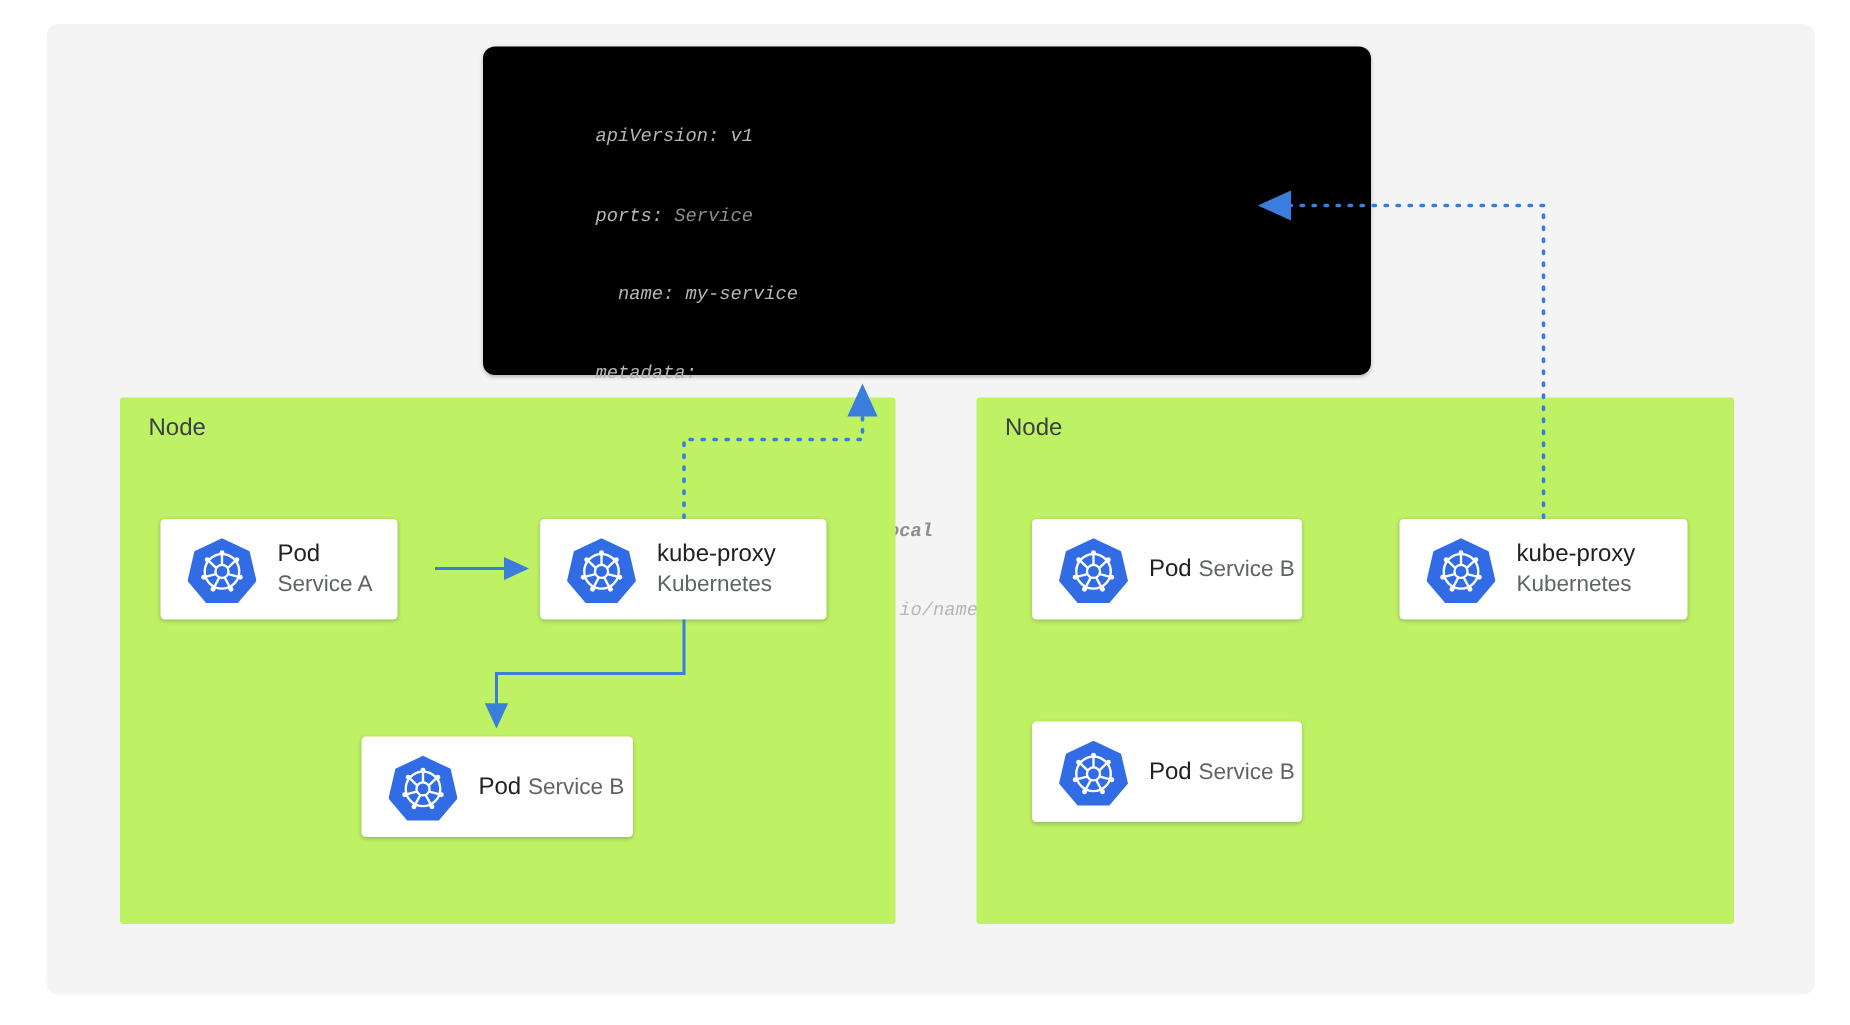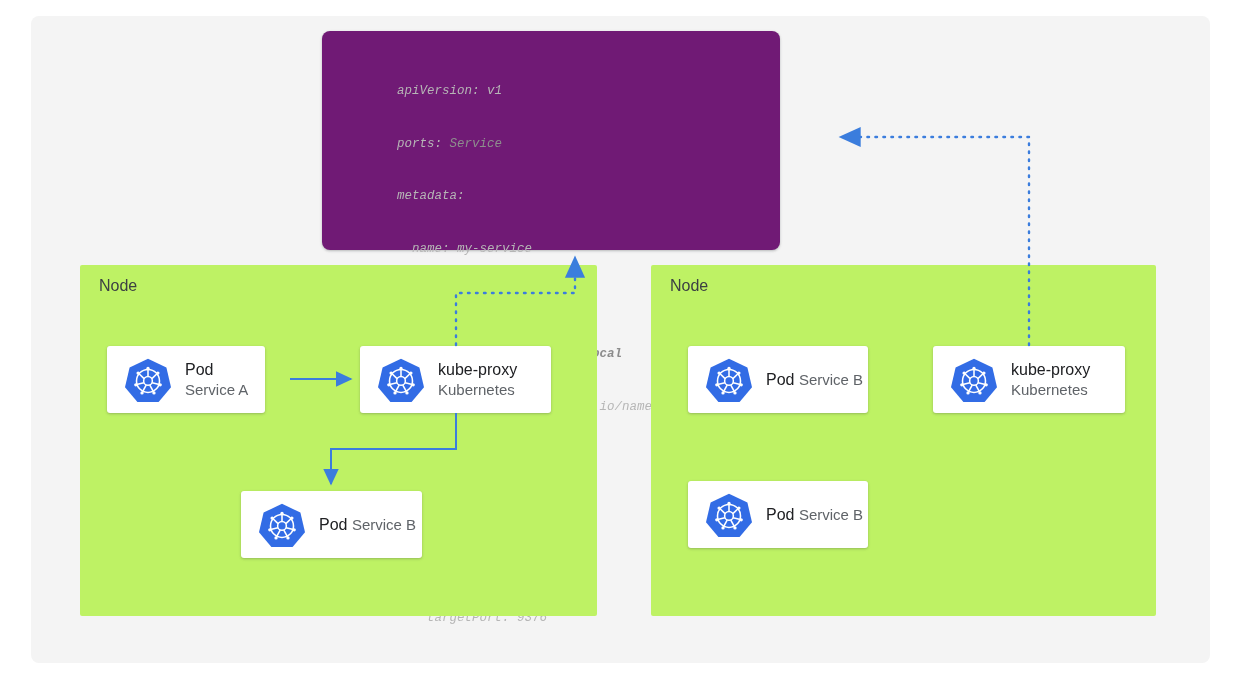--- a/index.html
+++ b/index.html
@@ -27,23 +27,23 @@
     width: 1179px;
     height: 647px;
     background: #f4f4f4;
     border-radius: 8px;
   }
   
   #yaml-card {
     position: absolute;
     left: 322px;
     top: 31px;
-    width: 458px;
+    width: 592px;
     height: 219px;
-    background: #701a75;
+    background: #000000;
     border-radius: 8px;
     box-shadow: 0 1px 3px rgba(60,64,67,0.22), 0 1px 2px rgba(60,64,67,0.12);
   }
   #yaml-text {
     position: absolute;
     left: 75px;
     top: 17px;
     font-family: "Liberation Mono", "DejaVu Sans Mono", monospace;
     font-size: 12.5px;
     line-height: 17.55px;
@@ -127,29 +127,28 @@
 </head>
 <body>
 
 <div id="stage">
   <div id="canvas"></div>
 
   <div id="yaml-card">
     <div id="yaml-text">
       <span class="ln">apiVersion: v1</span>
       <span class="ln"><span>ports: </span><span class="bold">Service</span></span>
+      <span class="ln">  name: my-service</span>
       <span class="ln">metadata:</span>
-      <span class="ln">  name: my-service</span>
       <span class="ln">spec:</span>
       <span class="ln boldline">  internalTrafficPolicy: Local</span>
       <span class="ln">  selector: app.kubernetes.io/name: MyApp</span>
       <span class="ln">  ports:</span>
       <span class="ln">  - protocol: TCP</span>
       <span class="ln">    port: 80</span>
-      <span class="ln">    targetPort: 9376</span>
     </div>
   </div>
 
   <div id="node-left" class="node-panel">
     <div class="node-label">Node</div>
   </div>
 
   <div id="node-right" class="node-panel">
     <div class="node-label">Node</div>
   </div>

